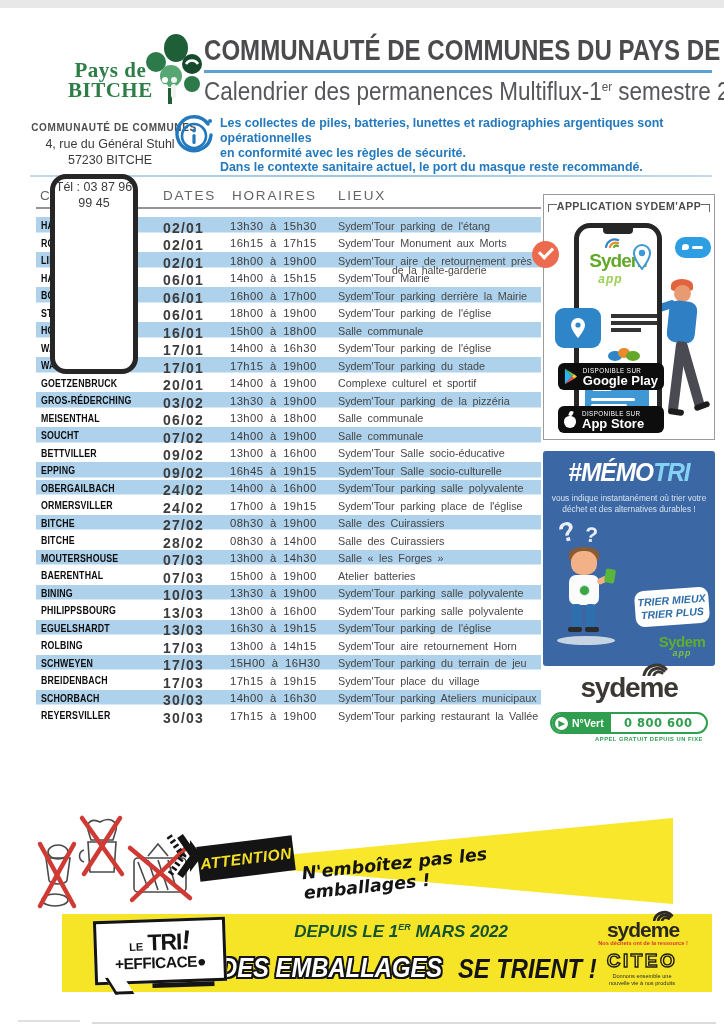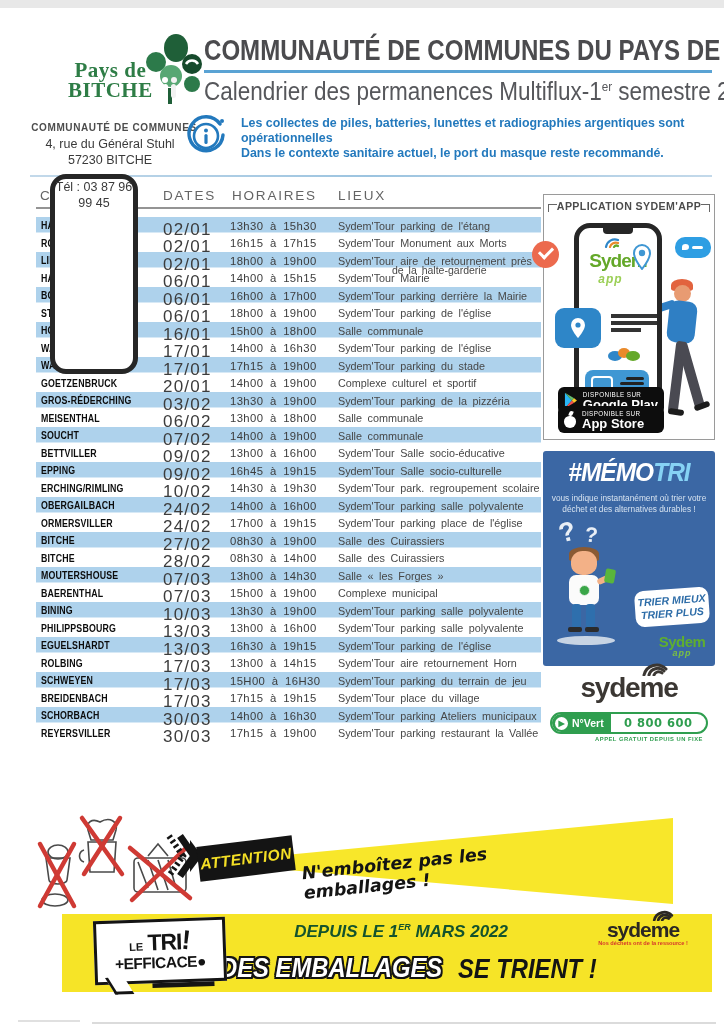--- a/index.html
+++ b/index.html
@@ -15,37 +15,37 @@
   .logo-art { position:absolute; left:110px; top:-6px; }
   .addr { position:absolute; left:20px; top:128px; width:180px; text-align:center; color:#3a3a3a; font-size:12.5px; line-height:16px; }
   .addr .phone { margin-top:10px; }
 
   .title-block { position:absolute; left:204px; top:26px; width:510px; }
   .main-title { font-size:29px; font-weight:bold; color:#4b4b4e; white-space:nowrap; transform:scaleX(.83); transform-origin:left center; letter-spacing:0; }
   .title-rule { height:2.5px; background:#5aa3d4; margin:3px 0 4px 0; width:508px; }
   .sub-title { font-size:25px; color:#56575b; white-space:nowrap; transform:scaleX(.9); transform-origin:left center; }
   .sub-title sup { font-size:13px; }
 
-  .notice { position:absolute; left:186px; top:106px; width:530px; display:flex;gap:9px; }
+  .notice { position:absolute; left:174px; top:106px; width:530px; display:flex; }
   .notice-icon { flex:0 0 40px; }
   .notice-text { color:#2379bd; font-size:12.4px; font-weight:600; line-height:14.8px; padding-left:6px; padding-top:2px; }
 
   .top-divider { position:absolute; left:30px; top:167px; width:682px; height:2px; background:linear-gradient(90deg,#c3d9ea,#9cc4e0,#c3d9ea); }
 
   
   .thead { position:absolute; left:36px; top:180px; width:505px; height:16px; color:#646464; font-size:13.5px; letter-spacing:1.8px; }
   .thead span { position:absolute; top:0; }
   .th-communes { left:4px; } .th-dates { left:127px; } .th-horaires { left:196px; } .th-lieux { left:302px; }
   .thead-line { position:absolute; left:36px; top:199px; width:505px; height:1.5px; background:#949494; }
 
   .tbody { position:absolute; left:36px; top:209px; width:505px; }
   .trow { position:relative; height:17.5px; }
   .trow.hl { background:#aed2ec; box-shadow:inset 0 -2.5px 0 #ffffff; }
   .c-commune { position:absolute; left:5px; top:2px; font-size:11px; font-weight:900; color:#0c0c0c; white-space:nowrap; transform:scaleX(.8); transform-origin:left center; letter-spacing:.2px; }
-  .c-date { position:absolute; left:127px; top:2.5px; font-size:17px; color:#3c3c3c; letter-spacing:1.2px; }
+  .c-date { position:absolute; left:127px; top:2.5px; font-size:14px; color:#3c3c3c; letter-spacing:1.2px;font-weight:bold; }
   .c-horaire { position:absolute; left:194px; top:2.5px; font-size:11.3px; color:#3c3c3c; letter-spacing:.4px; word-spacing:3px; }
   .c-lieu { position:absolute; left:302px; top:2.5px; font-size:10.8px; color:#474747; white-space:nowrap; word-spacing:2.5px; }
   .c-lieu2 { position:absolute; left:356px; top:11.5px; font-size:10.5px; color:#474747; white-space:nowrap; display:none; word-spacing:2px; }
 
   
   .app-box { position:absolute; left:543px; top:186px; width:172px; height:246px; border:1.5px solid #9a9a9a; background:#fff; }
   .app-title { position:absolute; left:0; top:5px; width:100%; text-align:center; font-size:10.6px; font-weight:bold; color:#4c4c4c; letter-spacing:.4px; }
   .brk { position:absolute; top:9px; width:9px; height:8px; }
   .brk.l { left:4px; border-left:1.5px solid #666; border-top:1.5px solid #666; }
   .brk.r { right:4px; border-right:1.5px solid #666; border-top:1.5px solid #666; }
@@ -82,21 +82,21 @@
   .p-hand { position:absolute; left:-14px; top:41px; width:7px; height:7px; background:#e89b72; border-radius:50%; }
   .p-leg1 { position:absolute; left:12px; top:84px; width:10px; height:72px; background:#4a4a52; transform:rotate(7deg); border-radius:4px; }
   .p-leg2 { position:absolute; left:26px; top:84px; width:10px; height:68px; background:#4a4a52; transform:rotate(-16deg); border-radius:4px; }
   .p-shoe1 { position:absolute; left:8px; top:152px; width:16px; height:6px; background:#1c1c1c; border-radius:3px; transform:rotate(8deg); }
   .p-shoe2 { position:absolute; left:34px; top:146px; width:16px; height:6px; background:#1c1c1c; border-radius:3px; transform:rotate(-20deg); }
 
   .store-badge { position:absolute; left:14px; width:106px; height:27px; background:#0d0d0d; border-radius:6px; color:#fff; display:flex; align-items:center; padding:0 6px; z-index:3; }
   .store-badge .txt { margin-left:5px; }
   .store-badge .small { font-size:6.3px; letter-spacing:.4px; }
   .store-badge .big { font-size:13px; font-weight:600; line-height:13px; white-space:nowrap; }
-  .badge-google { top:192px; } .badge-apple { top:211px; }
+  .badge-google { top:168px; } .badge-apple { top:211px; }
   .apple-glyph { position:relative; width:13px; height:16px; }
   .apple-glyph::before { content:""; position:absolute; left:0; top:4px; width:12px; height:12px; background:#fff; border-radius:45% 45% 50% 50%; }
   .apple-glyph::after { content:""; position:absolute; left:5px; top:-1px; width:4px; height:5px; background:#fff; border-radius:60% 0 60% 0; transform:rotate(20deg); }
 
   .memotri { position:absolute; left:543px; top:443px; width:172px; height:215px; background:#3b67a4; border-radius:3px; overflow:hidden; }
   .mt-title { position:absolute; left:0; top:6px; width:100%; text-align:center; font-size:26px; font-weight:900; font-style:italic; letter-spacing:-1px; transform:scaleX(.94); }
   .mt-title .w { color:#ffffff; } .mt-title .b { color:#86d2f4; }
   .mt-desc { position:absolute; left:4px; top:42px; width:164px; text-align:center; color:#d7e3f0; font-size:8.3px; line-height:10.5px; }
   .qm1 { position:absolute; left:16px; top:66px; font-size:27px; font-weight:bold; color:#e9eff6; transform:rotate(-14deg); }
   .qm2 { position:absolute; left:42px; top:72px; font-size:21px; font-weight:bold; color:#e9eff6; transform:rotate(6deg); }
@@ -203,20 +203,21 @@
   <div class="notice">
     <svg class="notice-icon" width="40" height="42" viewBox="0 0 40 42">
       <path d="M34 10 A17 17 0 1 0 37 21" fill="none" stroke="#2379bd" stroke-width="3.4" stroke-linecap="round"></path>
       <circle cx="36" cy="7" r="2" fill="#2379bd"></circle>
       <circle cx="20" cy="22" r="12" fill="none" stroke="#2379bd" stroke-width="2.6"></circle>
       <circle cx="20" cy="16.5" r="2" fill="#2379bd"></circle>
       <rect x="18.4" y="20" width="3.2" height="10" rx="1.6" fill="#2379bd"></rect>
     </svg>
     <div class="notice-text">
       <div>Les collectes de piles, batteries, lunettes et radiographies argentiques sont opérationnelles</div>
+      <div>en conformité avec les règles de sécurité.</div>
       <div>Dans le contexte sanitaire actuel, le port du masque reste recommandé.</div>
     </div>
   </div>
 
   <div class="top-divider"></div>
 
   <div class="thead">
     <span class="th-communes">COMMUNES</span>
     <span class="th-dates">DATES</span>
     <span class="th-horaires">HORAIRES</span>
@@ -337,27 +338,20 @@
     </div>
 
     <div class="trow hl">
       <span class="c-commune">EPPING</span>
       <span class="c-date">09/02</span>
       <span class="c-horaire">16h45 à 19h15</span>
       <span class="c-lieu">Sydem'Tour Salle socio-culturelle</span>
 
     </div>
 
-    <div class="trow">
-      <span class="c-commune">ERCHING/RIMLING</span>
-      <span class="c-date">10/02</span>
-      <span class="c-horaire">14h30 à 19h30</span>
-      <span class="c-lieu">Sydem'Tour park. regroupement scolaire</span>
-
-    </div>
 
     <div class="trow hl">
       <span class="c-commune">OBERGAILBACH</span>
       <span class="c-date">24/02</span>
       <span class="c-horaire">14h00 à 16h00</span>
       <span class="c-lieu">Sydem'Tour parking salle polyvalente</span>
 
     </div>
 
     <div class="trow">
@@ -389,21 +383,21 @@
       <span class="c-date">07/03</span>
       <span class="c-horaire">13h00 à 14h30</span>
       <span class="c-lieu">Salle « les Forges »</span>
 
     </div>
 
     <div class="trow">
       <span class="c-commune">BAERENTHAL</span>
       <span class="c-date">07/03</span>
       <span class="c-horaire">15h00 à 19h00</span>
-      <span class="c-lieu">Complexe municipal</span>
+      <span class="c-lieu">Atelier batteries</span>
 
     </div>
 
     <div class="trow hl">
       <span class="c-commune">BINING</span>
       <span class="c-date">10/03</span>
       <span class="c-horaire">13h30 à 19h00</span>
       <span class="c-lieu">Sydem'Tour parking salle polyvalente</span>
 
     </div>
@@ -641,17 +635,24 @@
       <div class="word">
         <svg width="24" height="12" viewBox="0 0 30 15">
           <path d="M4 14 A13 13 0 0 1 26 8" fill="none" stroke="#2b2723" stroke-width="3.4" stroke-linecap="round"></path>
           <path d="M9 14 A9 9 0 0 1 24 10" fill="none" stroke="#2b2723" stroke-width="3.4" stroke-linecap="round"></path>
           <path d="M14 14 A5 5 0 0 1 22 12" fill="none" stroke="#2b2723" stroke-width="3.4" stroke-linecap="round"></path>
         </svg>
         <span>sydeme</span>
       </div>
       <div class="tag">Nos déchets ont de la ressource !</div>
     </div>
+    <div class="citeo">
+      <div class="word">CITEO</div>
+      <div class="tag">
+        <div>Donnons ensemble une</div>
+        <div>nouvelle vie à nos produits</div>
+      </div>
+    </div>
   </div>
 
   <div class="scan-line"></div>
   <div class="scan-line2"></div>
 </div>
 
 </body></html>

